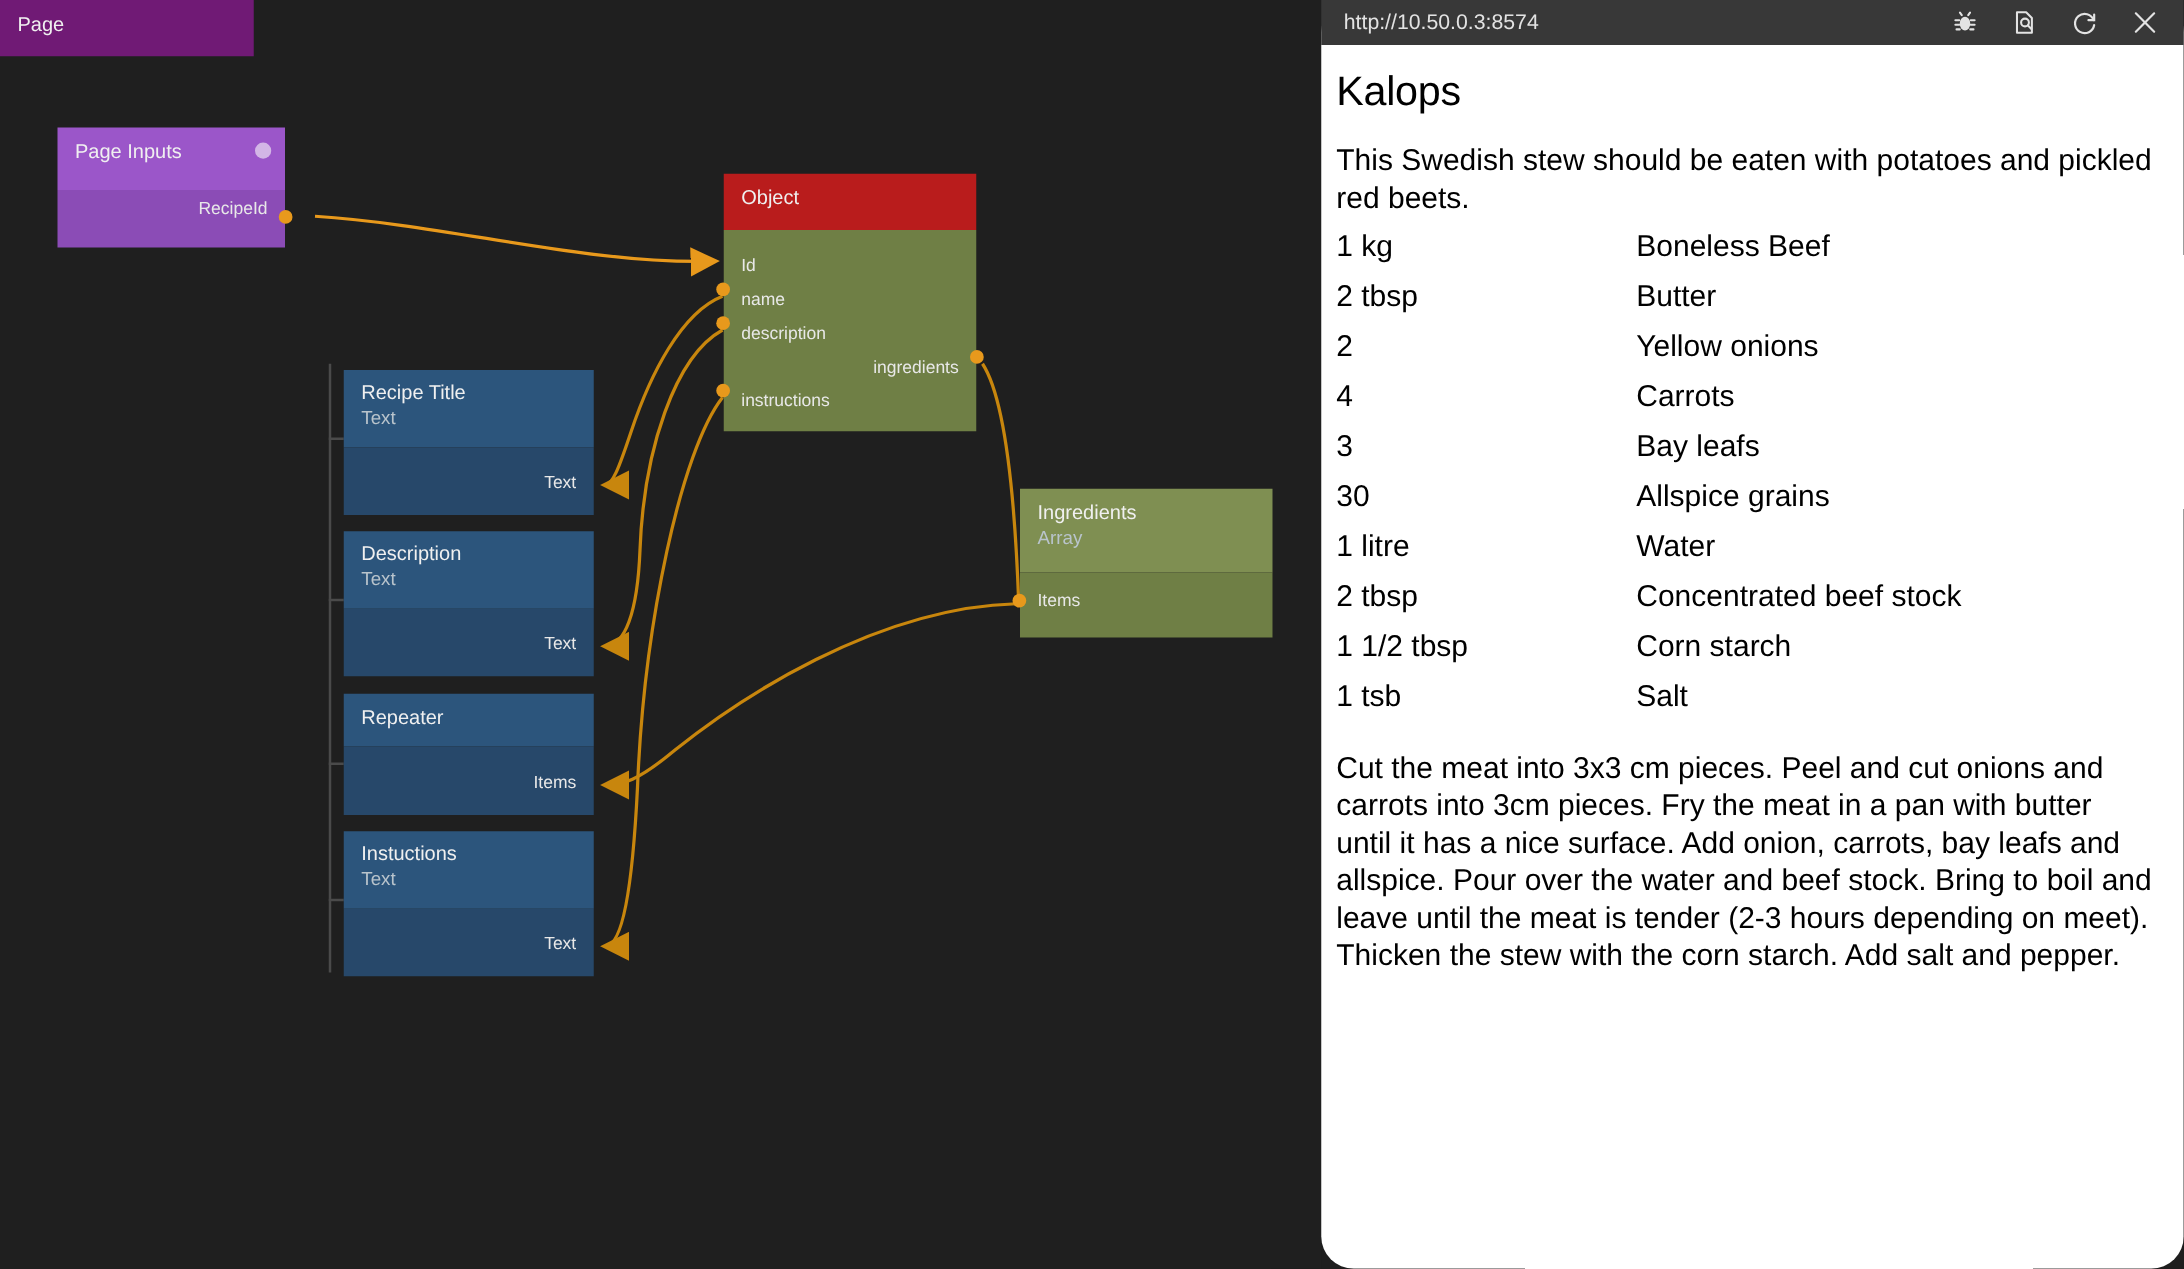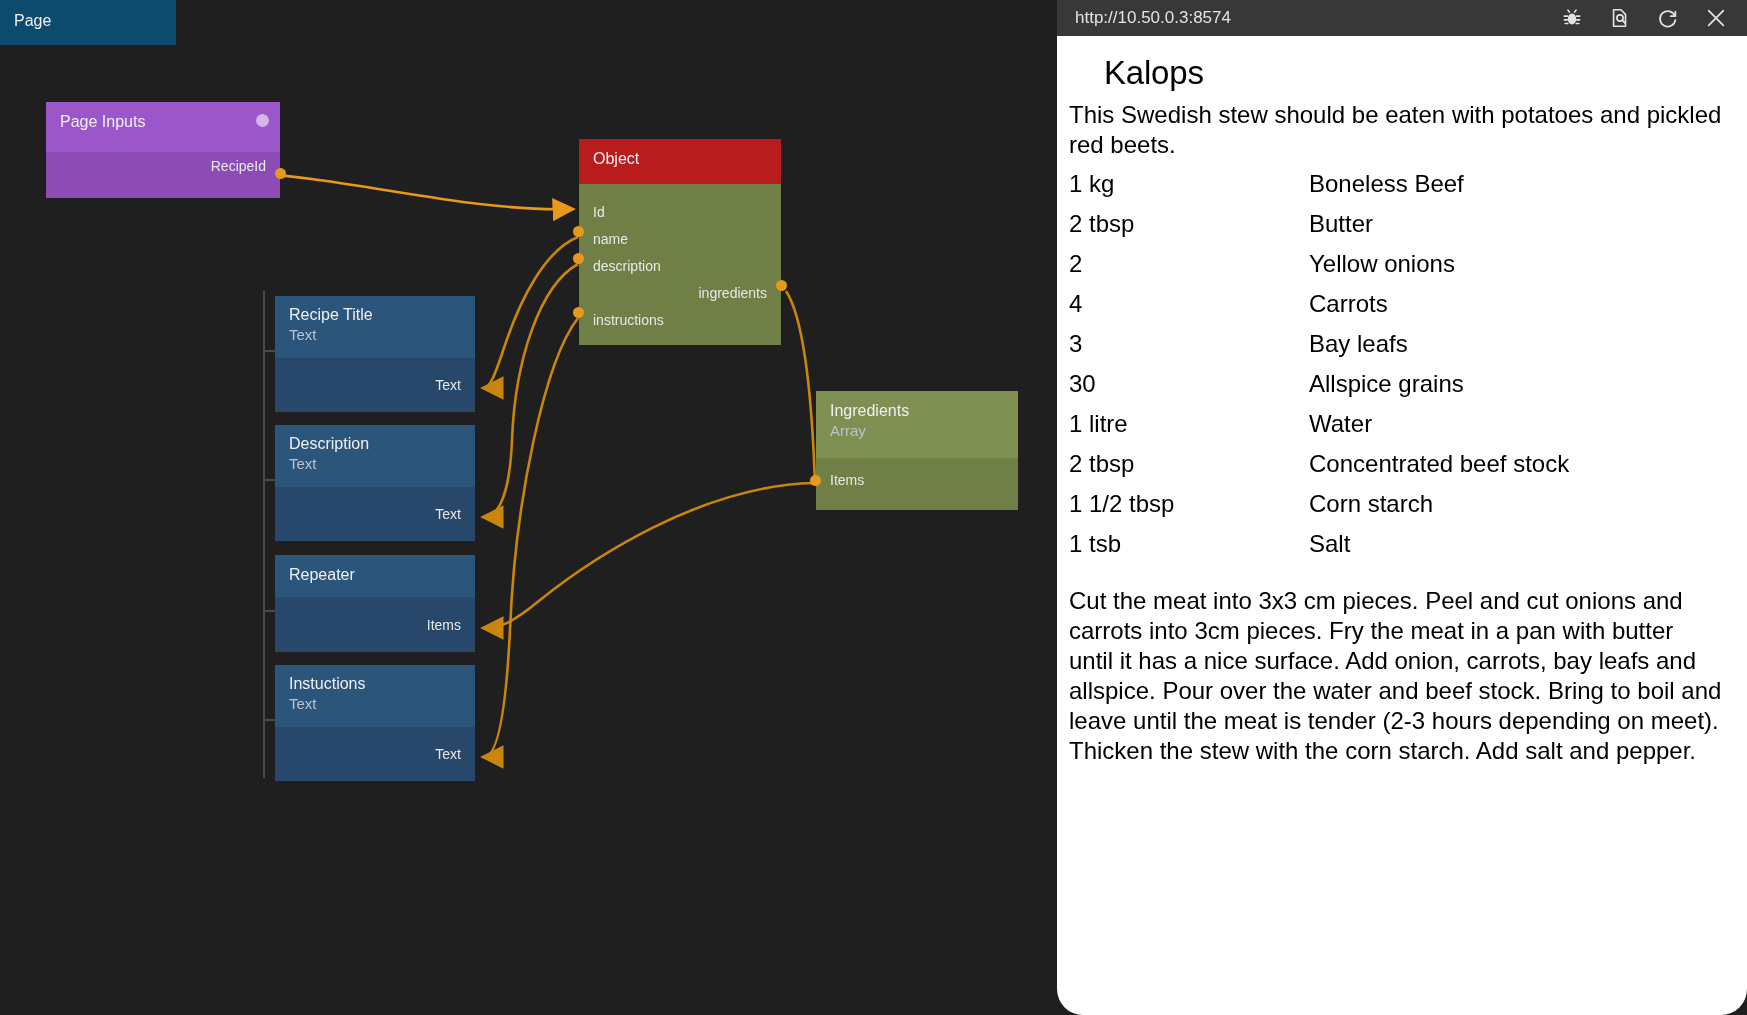--- a/index.html
+++ b/index.html
@@ -34,43 +34,43 @@
     color: #e8e8e8;
     line-height: 20px;
     height: 27px;
     display: flex;
     align-items: center;
   }
   .port-row.in { justify-content: flex-start; padding-left: 14px; }
   .port-row.out { justify-content: flex-end; padding-right: 14px; }
 
   
-  #node-page-inputs { left: 46px; top: 102px; width: 234px; }
+  #node-page-inputs { left: 46px; top: 102px; width: 182px; }
   #node-page-inputs .node-header { background: #9b56c9; height: 50px; }
   #node-page-inputs .node-body { background: #8b4cb6; height: 46px; }
   .header-dot {
     position: absolute; right: 11px; top: 12px;
     width: 13px; height: 13px; border-radius: 50%;
     background: #d3b6e6;
   }
 
   
   #node-object { left: 579px; top: 139px; width: 202px; }
   #node-object .node-header { background: #b91c1c; height: 45px; }
   #node-object .node-body { background: #6f7f45; height: 161px; padding-top: 14px; }
 
   
   #node-ingredients { left: 816px; top: 391px; width: 202px; }
   #node-ingredients .node-header { background: #7f8f52; height: 67px; }
   #node-ingredients .node-body { background: #6f7f45; height: 52px; padding-top: 8px; }
   #node-ingredients .port-row.in { padding-left: 14px; }
 
   
-  #node-page { left: 247px; top: 238px; width: 176px; height: 45px;
-               background: #0c4a6e; }
+  #node-page { left: 247px; top: 238px; width: 203px; height: 45px;
+               background: #701a75; }
   #node-page .page-label {
     font-size: 16px; color: #f0f0f0; padding: 12px 0 0 14px;
   }
 
   
   .rail {
     position: absolute; left: 263px; top: 291px;
     width: 2px; height: 487px; background: #4a4a4a;
   }
   .stub {
@@ -130,24 +130,23 @@
 
   #page-content {
     padding: 16px 24px 0 12px;
     color: #000;
     height: 979px;
     overflow: hidden;
   }
   #recipe-title {
     font-size: 33px; line-height: 42px; font-weight: normal;
     letter-spacing: -0.2px;
-    margin-left: 35px;
   }
   #recipe-desc {
-    font-size: 24px; line-height: 30px; margin-top: 6px;
+    font-size: 24px; line-height: 30px; margin-top: 20px;
   }
   #ing-table { width: 100%; border-collapse: collapse; margin-top: 4px; }
   #ing-table td {
     font-size: 24px; line-height: 30px;
     vertical-align: top; padding: 5px 0 5px 0;
   }
   #ing-table td.amount { width: 240px; }
   #ing-table tr td { padding-top: 5px; padding-bottom: 5px; }
   #instructions-text {
     font-size: 24px; line-height: 30px;

